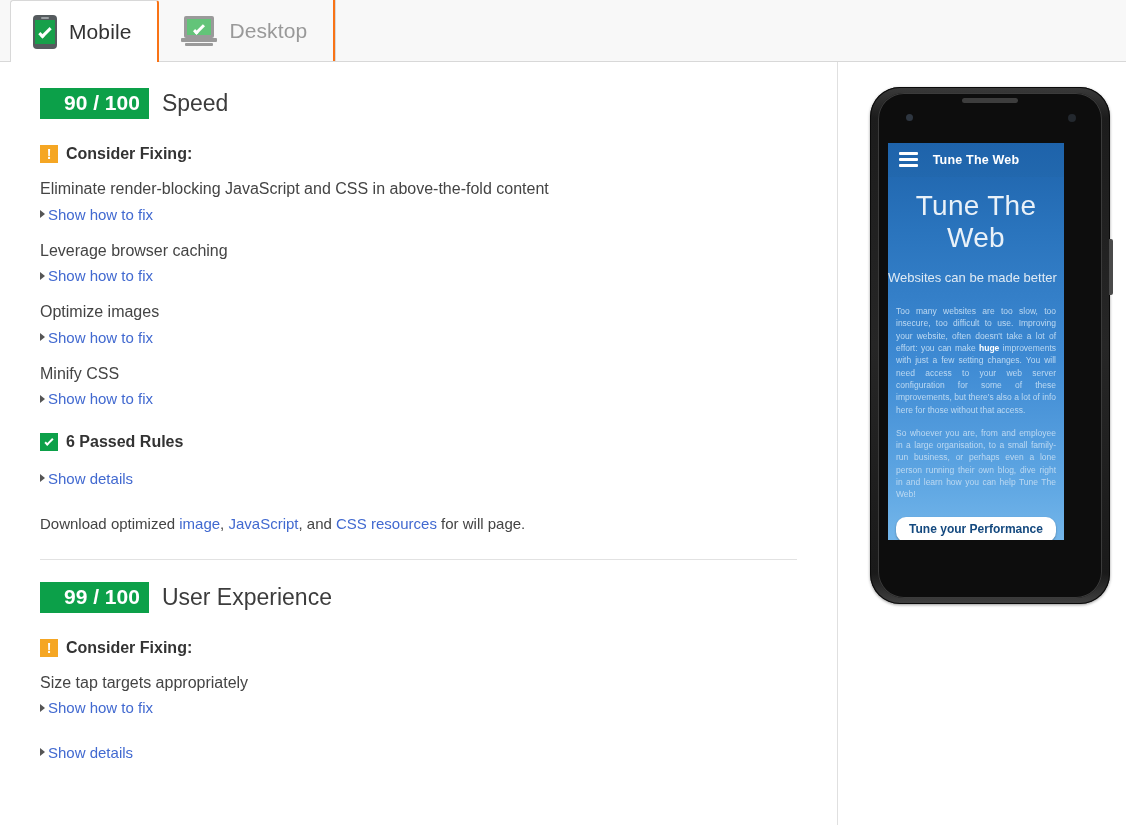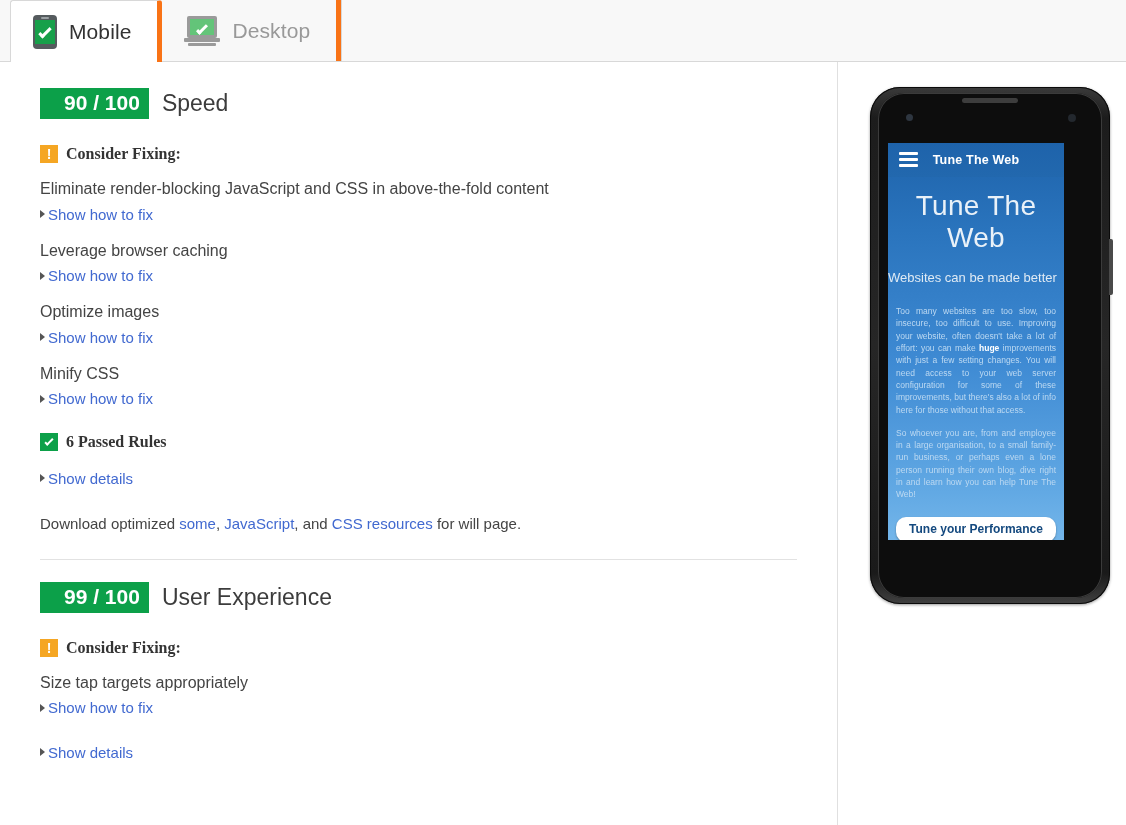--- a/index.html
+++ b/index.html
@@ -21,21 +21,21 @@
     align-items: flex-end;
     padding-left: 10px;
   }
   .tab {
     height: 61px;
     display: flex;
     align-items: center;
     gap: 12px;
     padding: 0 26px 0 22px;
     border-left: 1px solid #d8d8d8;
-    border-right: 5px solid #f97316;
+    border-right: 2px solid #f97316;
     position: relative;
     cursor: pointer;
     background: transparent;
   }
   .tab.active {
     background: #ffffff;
     border-top: 1px solid #d8d8d8;
     margin-bottom: -1px;
     height: 62px;
     border-top-left-radius: 3px;
@@ -154,21 +154,20 @@
     font-size: 14px;
     font-weight: bold;
     line-height: 1;
   }
   .sq.pass { background: #0ca049; position: relative; }
   .sq.pass .tick { width: 9px; height: 4px; border-width: 2px; transform: translate(-50%,-70%) rotate(-45deg); }
   .heading-label {
     font-size: 16px;
     font-weight: bold;
     color: #333333;
-    font-family: Liberation Serif, serif;
   }
 
   .rule { margin-bottom: 19px; }
   .rule-name {
     font-size: 16px;
     color: #444444;
     margin-bottom: 6px;
   }
   .disclose {
     display: inline-flex;
@@ -400,21 +399,21 @@
             </span>
           <span class="heading-label">6 Passed Rules</span>
         </div>
         <span class="disclose">
           <span class="arrow"></span>
           <span class="link">Show details</span>
         </span>
       </div>
 
       <div class="download">
-        <span>Download optimized </span><a>some</a><span>, </span><a>JavaScript</a><span>, and </span><a>CSS resources</a><span> for will page.</span>
+        <span>Download optimized </span><a>image</a><span>, </span><a>JavaScript</a><span>, and </span><a>CSS resources</a><span> for will page.</span>
       </div>
     </div>
 
     <hr class="hr">
 
     <div class="section second">
       <div class="score-row">
         <span class="score-badge">99 / 100</span>
         <span class="score-title">User Experience</span>
       </div>

